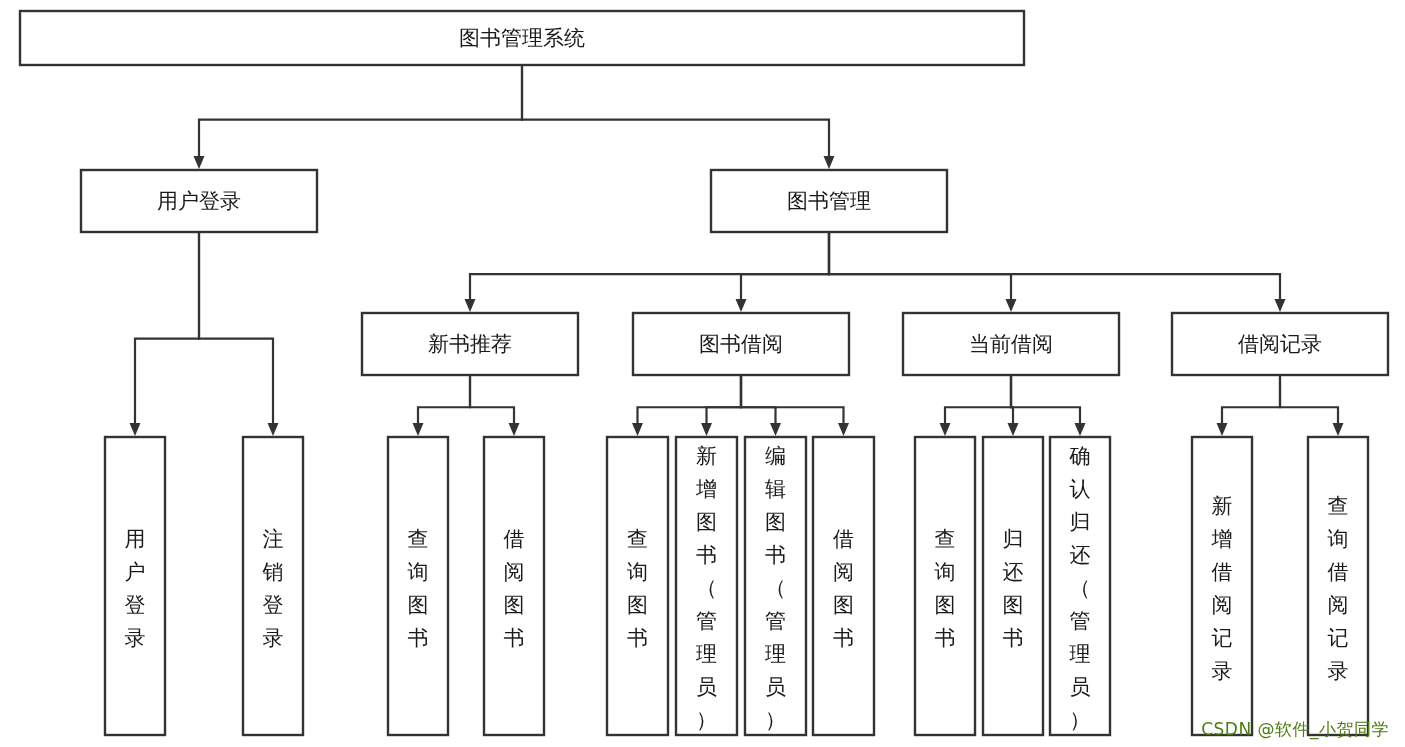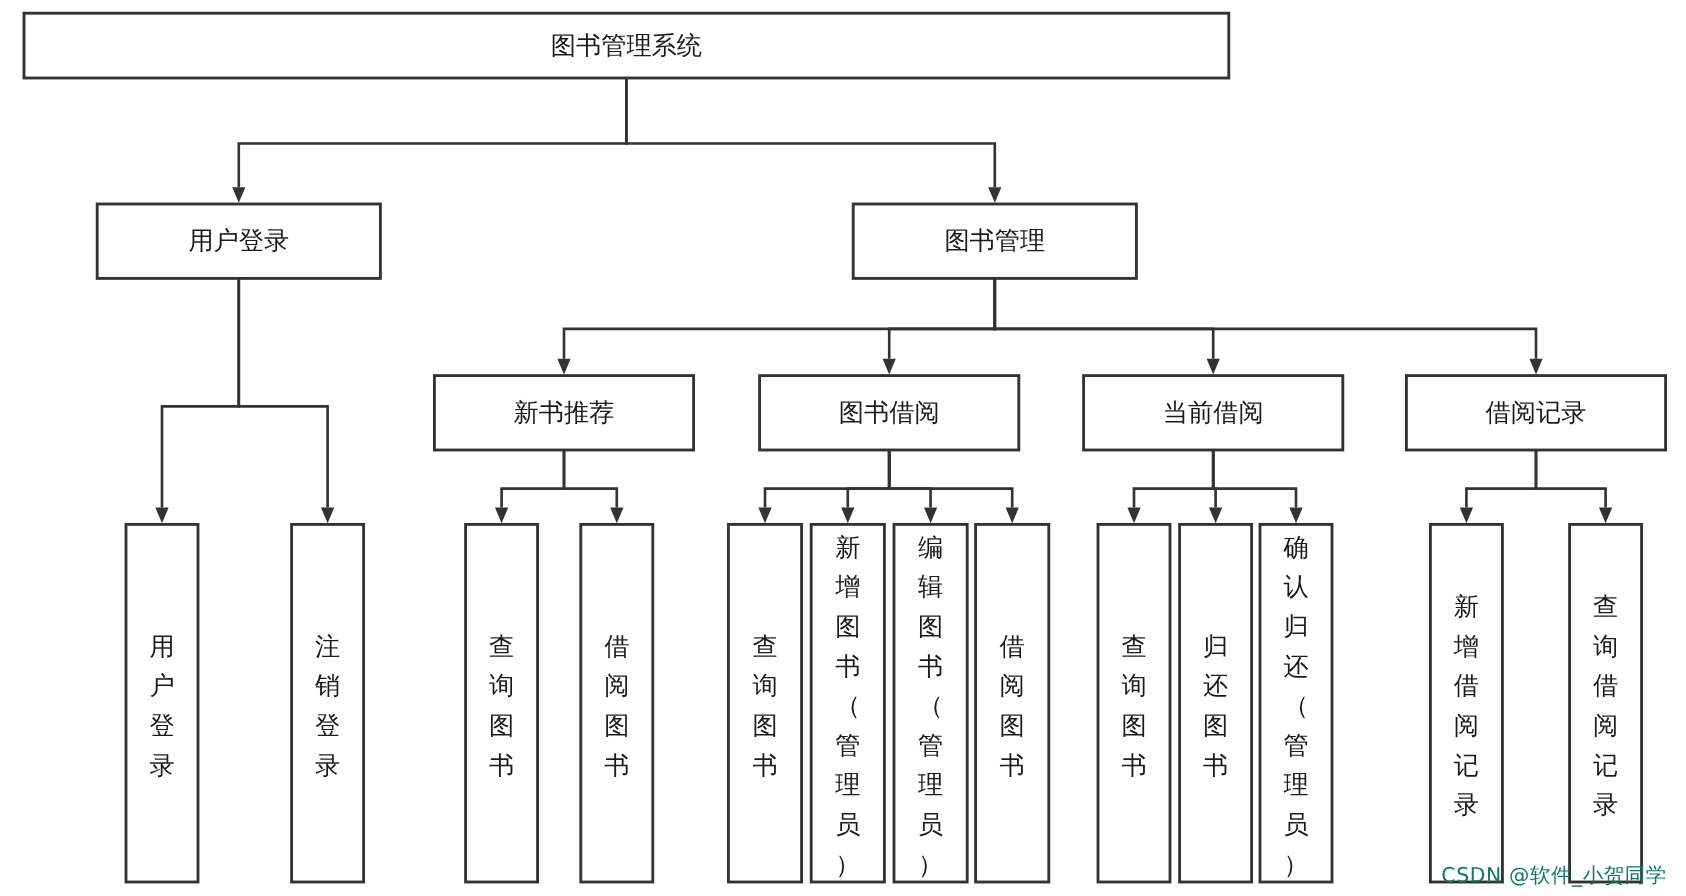--- a/index.html
+++ b/index.html
@@ -45,21 +45,21 @@
     font-size: 21px;
     fill: #1a1a1a;
     text-anchor: middle;
   }
   .watermark {
     position: absolute;
     right: 16px;
     bottom: 6px;
     font-family: "DejaVu Sans", "Liberation Sans", sans-serif;
     font-size: 17px;
-    color: #0f766e;
+    color: #4d7c0f;
     white-space: nowrap;
     letter-spacing: 0.5px;
     pointer-events: none;
   }
 </style>
 </head>
 <body>
 
 <svg id="diagram" viewBox="0 0 1405 747" xmlns="http://www.w3.org/2000/svg">
   <g id="edges-layer">

